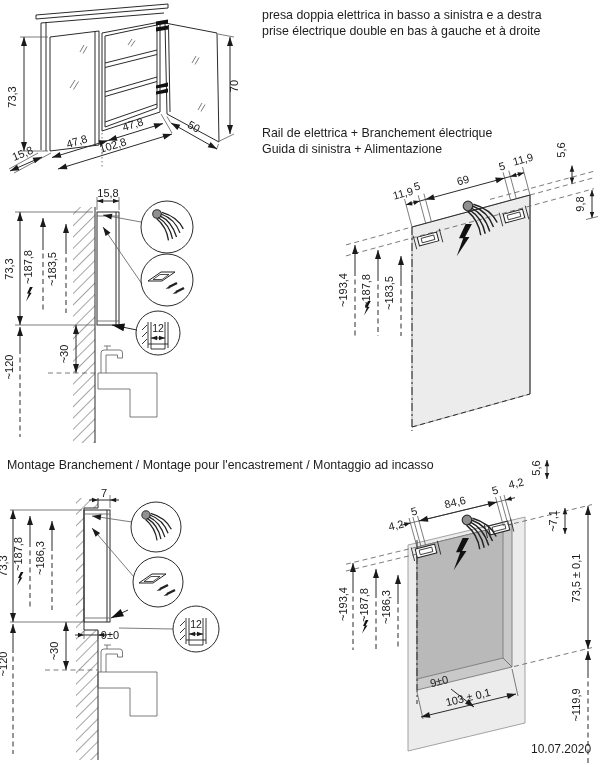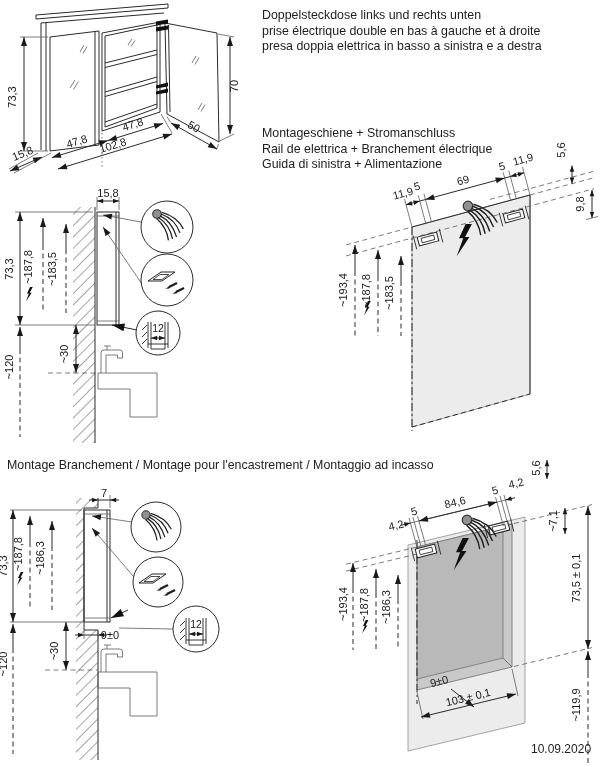--- a/index.html
+++ b/index.html
@@ -328,28 +328,26 @@
     <text x="100" y="233" transform="rotate(-14 100 233)">9±0</text>
     <line class="ln" x1="111" y1="237" x2="134" y2="255" marker-end="url(#arr)"></line>
     <line class="thin" x1="77" y1="240" x2="83" y2="267"></line>
     <line class="thin" x1="172" y1="217" x2="178" y2="244"></line>
     <line class="ln" x1="81" y1="265" x2="176" y2="242" marker-start="url(#arr)" marker-end="url(#arr)"></line>
     <text x="129" y="249" transform="rotate(-13.5 129 249)">103 ± 0,1</text>
   </g>
 </svg>
 
 <div class="note" style="left:262px;top:8px">
-  <div>Doppelsteckdose links und rechts unten</div>
+  <div>presa doppia elettrica in basso a sinistra e a destra</div>
   <div>prise électrique double en bas à gauche et à droite</div>
-  <div>presa doppia elettrica in basso a sinistra e a destra</div>
 </div>
 
 <div class="note" style="left:262px;top:126px">
-  <div>Montageschiene + Stromanschluss</div>
   <div>Rail de elettrica + Branchement électrique</div>
   <div>Guida di sinistra + Alimentazione</div>
 </div>
 
 <div class="note" style="left:7px;top:458px">Montage Branchement / Montage pour l'encastrement / Montaggio ad incasso</div>
 
-<div class="date" style="left:531px;top:742px">10.09.2020</div>
+<div class="date" style="left:531px;top:742px">10.07.2020</div>
 
 </div>
 
 </body></html>

